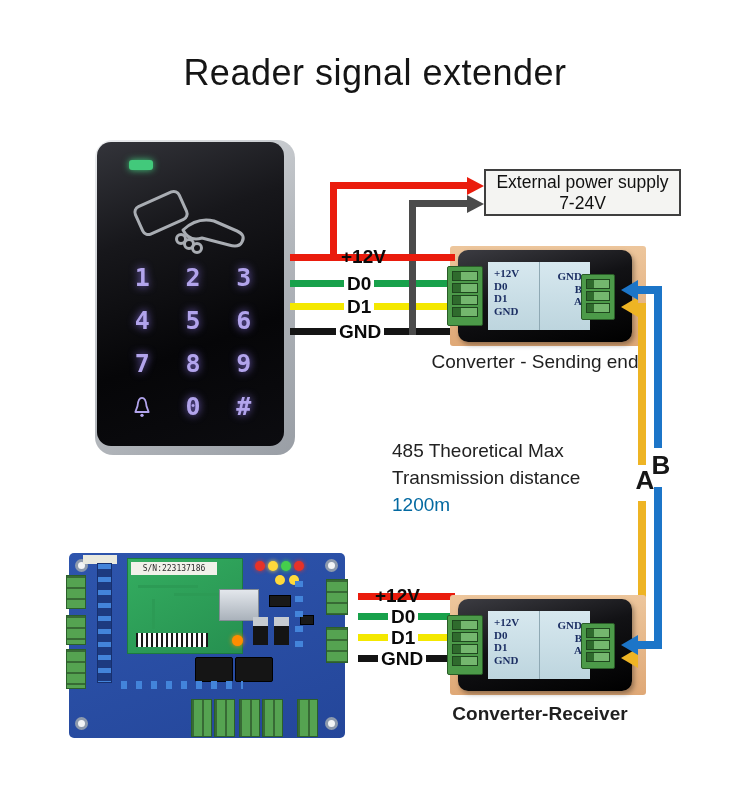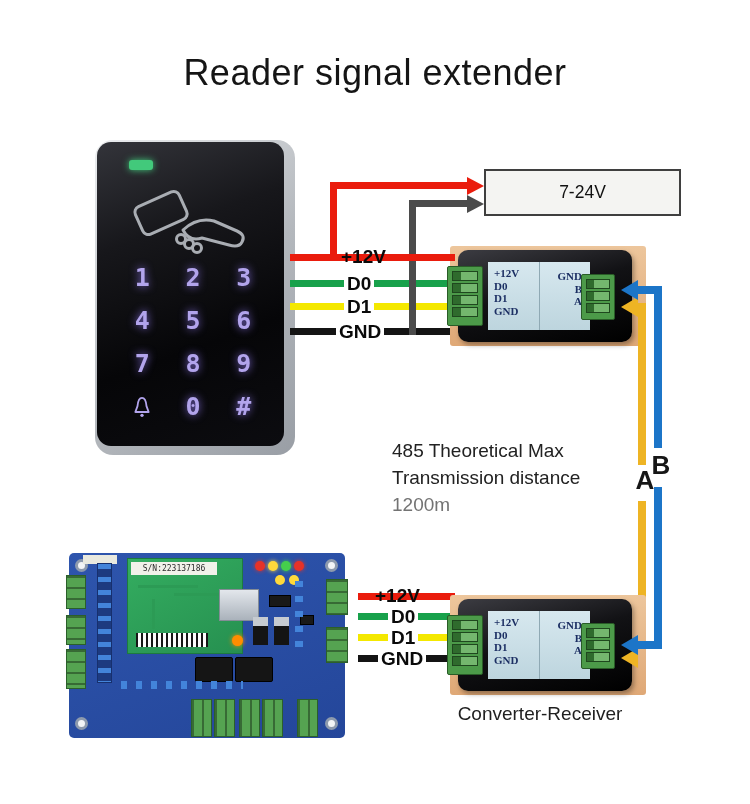--- a/index.html
+++ b/index.html
@@ -59,21 +59,21 @@
               line-height:12.5px; color:#1c2f63; padding:5px 2px 0 6px; }
   .conv-col.right { text-align:right; padding:8px 8px 0 0; }
   .conv-divider { width:1px; background:#8fa9b4; }
   .term { position:absolute; background:#4c9a49; border:1px solid #295c27; border-radius:2px; padding:2px; z-index:4; }
   .term .pin { height:10px; margin:2px; border:1px solid #1f471e;
                background:linear-gradient(90deg,#2f6b2d 32%,#74b76e 32%); }
 
   
   .info { position:absolute; left:392px; top:437px; width:272px; text-align:left;
           font-size:19px; line-height:27px; color:#222; }
-  .info .red { color:#737373; }
+  .info .red { color:#0369a1; }
 
   
   .buslbl { position:absolute; width:22px; text-align:center; font-size:26px; font-weight:600; color:#161616; z-index:6; }
 
   
   .acb { position:absolute; left:69px; top:553px; width:276px; height:185px;
          background:linear-gradient(160deg,#2e55ad,#24469a); border-radius:5px; }
   .hole { position:absolute; width:13px; height:13px; border-radius:50%; background:#f2f4f6; border:3px solid #8d9aad; }
   .wlabel { position:absolute; left:14px; top:2px; width:34px; height:9px; background:#e9e9df; }
   .strip { position:absolute; left:28px; top:10px; width:15px; height:120px; border:1px solid #17306e;
@@ -154,20 +154,21 @@
   <div class="abs" style="left:330px; top:182px; width:7px; height:79px; background:#ea1c0d; z-index:2;"></div>
   <div class="wire" style="left:330px; top:182px; width:138px; background:#ea1c0d; z-index:2;"></div>
   <div class="tri right" style="left:467px; top:177px; border-left:17px solid #ea1c0d;"></div>
 
   <div class="wlbl clear" style="left:338px; top:246px;">+12V</div>
   <div class="wlbl" style="left:344px; top:273px;">D0</div>
   <div class="wlbl" style="left:344px; top:296px;">D1</div>
   <div class="wlbl" style="left:336px; top:321px;">GND</div>
 
   <div class="psu">
+    <div>External power supply</div>
     <div>7-24V</div>
   </div>
 
   <div class="converter" style="left:450px; top:246px;">
     <div class="conv-device"></div>
     <div class="conv-screen">
       <div class="conv-col">
         <div>+12V</div>
         <div>D0</div>
         <div>D1</div>
@@ -185,20 +186,21 @@
         <div class="pin"></div>
         <div class="pin"></div>
         <div class="pin"></div>
     </div>
     <div class="term" style="left:131px; top:28px; width:34px; height:46px;">
       <div class="pin"></div>
         <div class="pin"></div>
         <div class="pin"></div>
     </div>
   </div>
+  <div class="caption" style="left:425px; top:351px; width:220px;">Converter - Sending end</div>
 
   <div class="tri left" style="left:621px; top:297px; border-right:17px solid #eeb424;"></div>
   <div class="abs" style="left:636px; top:303px; width:10px; height:8px; background:#eeb424;"></div>
   <div class="abs" style="left:638px; top:303px; width:8px; height:162px; background:#eeb424;"></div>
   <div class="abs" style="left:638px; top:501px; width:8px; height:161px; background:#eeb424;"></div>
   <div class="abs" style="left:636px; top:654px; width:10px; height:8px; background:#eeb424;"></div>
   <div class="tri left" style="left:621px; top:648px; border-right:17px solid #eeb424;"></div>
 
   <div class="tri left" style="left:621px; top:280px; border-right:17px solid #1c75c8;"></div>
   <div class="abs" style="left:636px; top:286px; width:26px; height:8px; background:#1c75c8;"></div>
@@ -246,21 +248,21 @@
         <div class="pin"></div>
         <div class="pin"></div>
         <div class="pin"></div>
     </div>
     <div class="term" style="left:131px; top:28px; width:34px; height:46px;">
       <div class="pin"></div>
         <div class="pin"></div>
         <div class="pin"></div>
     </div>
   </div>
-  <div class="caption" style="left:430px; top:703px; width:220px;">Converter-Receiver</div>
+  <div class="caption" style="left:430px; top:703px; width:220px;font-weight:bold;">Converter-Receiver</div>
 
   <div class="acb">
     <div class="hole" style="left:6px; top:6px;"></div>
     <div class="hole" style="left:256px; top:6px;"></div>
     <div class="hole" style="left:6px; top:164px;"></div>
     <div class="hole" style="left:256px; top:164px;"></div>
     <div class="wlabel"></div>
     <div class="strip"></div>
 
     <div class="daughter">

